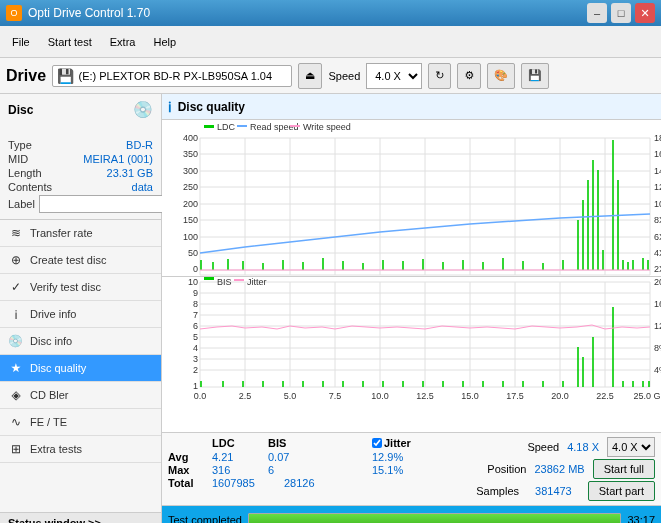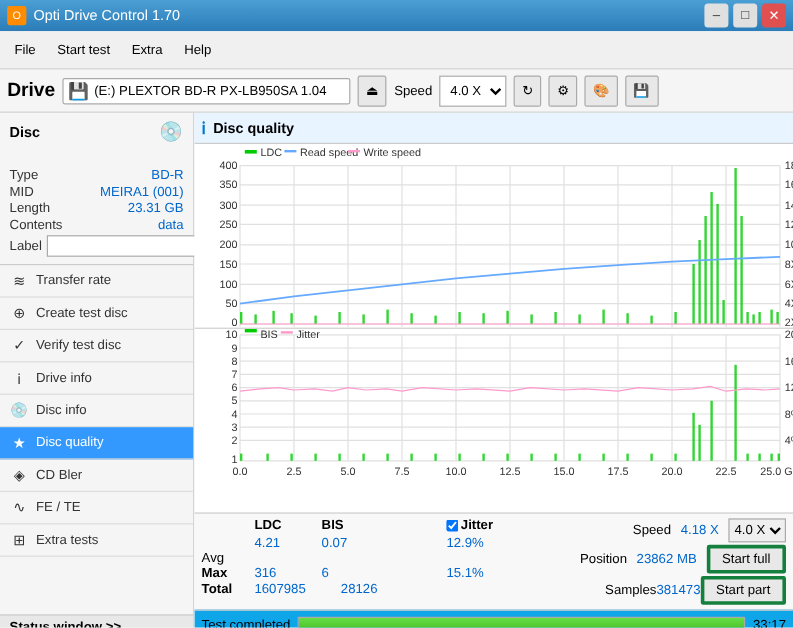--- a/index.html
+++ b/index.html
@@ -200,21 +200,21 @@
 
     .chart-wrapper {
       flex: 1;
       position: relative;
       border-bottom: 1px solid #ccc;
       overflow: hidden;
     }
 
     .action-btn {
       background: #e8e8e8;
-      border: 3px solid #15803d;
+      border: 1px solid #15803d;
       border-radius: 2px;
       padding: 3px 10px;
       cursor: pointer;
       font-size: 11px;
       white-space: nowrap;
     }
 
     
     .progress-area {
       background: #0ea5e9;
@@ -597,21 +597,21 @@
           <span></span>
           <span style="font-weight:bold;">LDC</span>
           <span style="font-weight:bold;">BIS</span>
           <span></span>
           <span style="font-weight:bold;">
             <span style="display:inline-flex; align-items:center; gap:2px;">
               <input type="checkbox" checked="" style="width: 10px; height: 10px;">
               Jitter
             </span>
           </span>
-          <span style="font-weight:normal;margin-top:12px;">Avg</span>
+          <span style="font-weight:bold;">Avg</span>
           <span style="color:#0066cc;">4.21</span>
           <span style="color:#0066cc;">0.07</span>
           <span></span>
           <span style="color:#0066cc;">12.9%</span>
           <span style="font-weight:bold;">Max</span>
           <span style="color:#0066cc;">316</span>
           <span style="color:#0066cc;">6</span>
           <span></span>
           <span style="color:#0066cc;">15.1%</span>
           <span style="font-weight:bold;">Total</span>
@@ -626,21 +626,21 @@
             <span style="color:#0066cc;">4.18 X</span>
             <select style="border:1px solid #aaa; font-size:11px; height:20px;">
               <option>4.0 X</option>
             </select>
           </div>
           <div style="display:flex; gap:8px; align-items:center;">
             <span>Position</span>
             <span style="color:#0066cc;">23862 MB</span>
             <button class="action-btn">Start full</button>
           </div>
-          <div style="display:flex; gap:0; align-items:center;">
+          <div style="display:flex; gap:16px; align-items:center;">
             <span>Samples</span>
             <span style="color:#0066cc;">381473</span>
             <button class="action-btn">Start part</button>
           </div>
         </div>
       </div>
     </div>
 
     <div class="progress-area">
       <span>Test completed</span>

